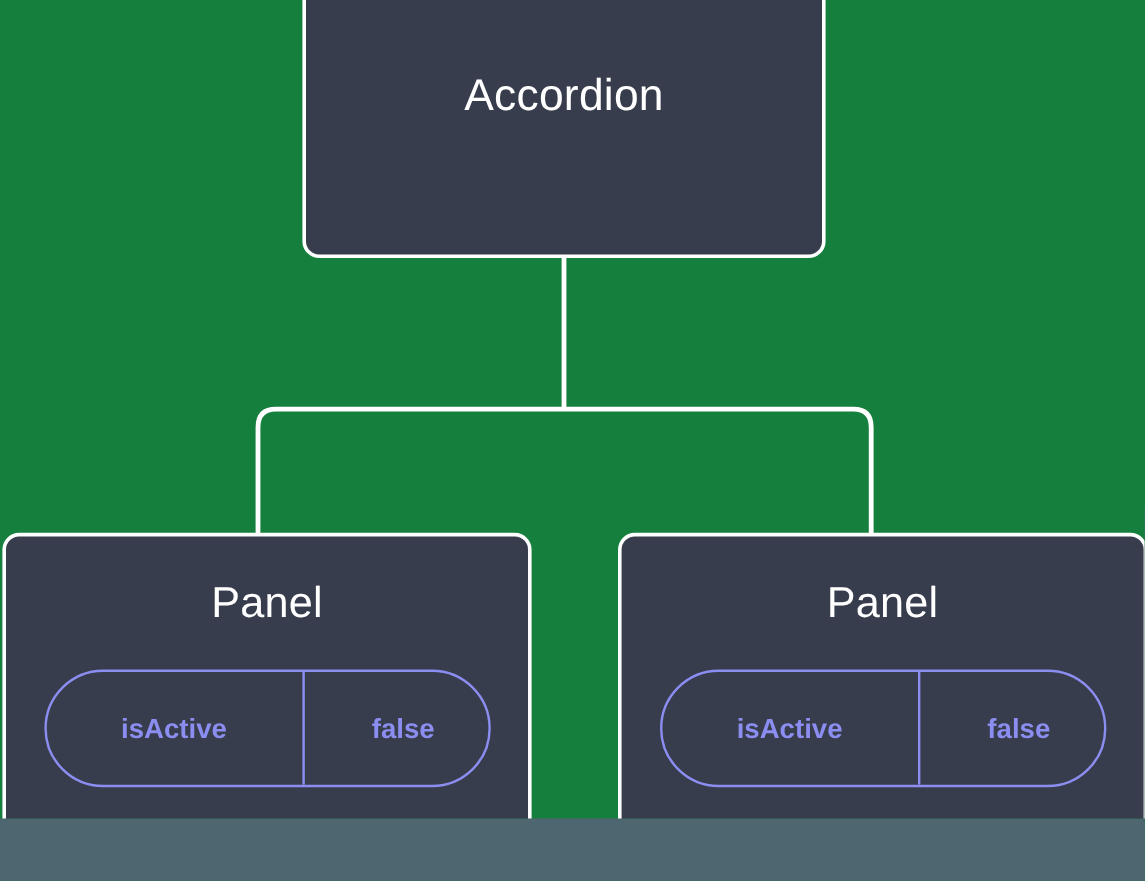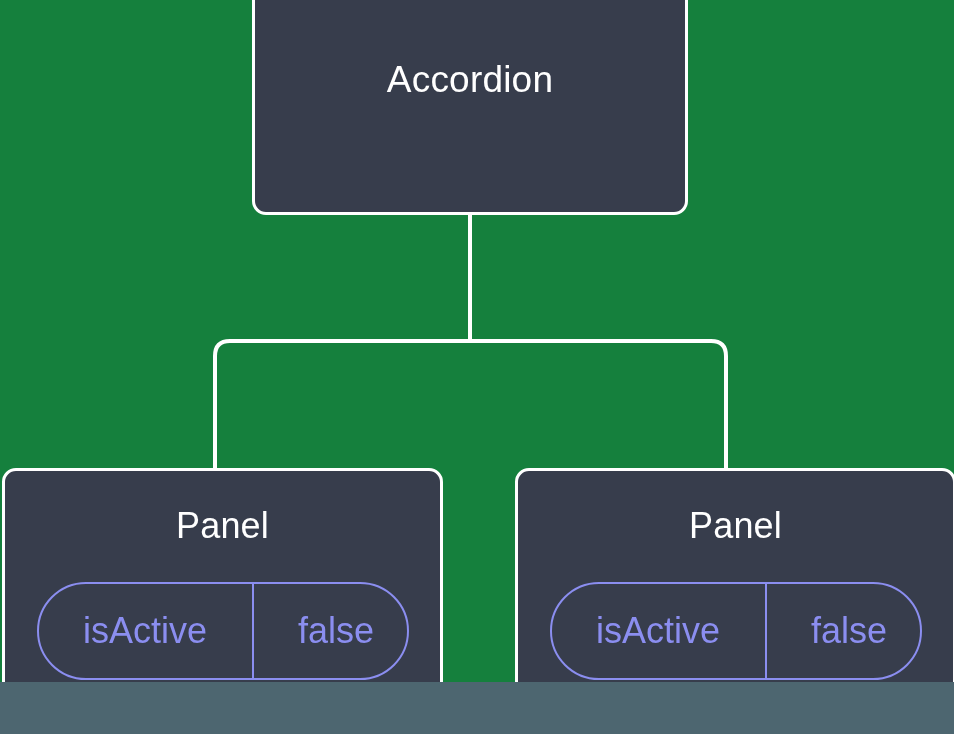--- a/index.html
+++ b/index.html
@@ -59,21 +59,21 @@
     font-size: 37px;
     font-weight: 400;
     letter-spacing: 0.2px;
     line-height: 1;
     white-space: nowrap;
     margin-top: 26px;
   }
 
   
   .node-panel {
-    top: 468px;
+    top: 444px;
     height: 263px;
     justify-content: flex-start;
   }
 
   .node-panel-left {
     left: 2px;
     width: 441px;
   }
 
   .node-panel-right {
@@ -104,22 +104,22 @@
     align-items: stretch;
     overflow: hidden;
   }
 
   .state-key,
   .state-value {
     display: flex;
     align-items: center;
     justify-content: center;
     color: #8b8ef0;
-    font-size: 36px;
-    font-weight: 400;
+    font-size: 23px;
+    font-weight: 700;
     line-height: 1;
     white-space: nowrap;
   }
 
   .state-key {
     flex: 0 0 213px;
   }
 
   .state-divider {
     flex: 0 0 2px;

